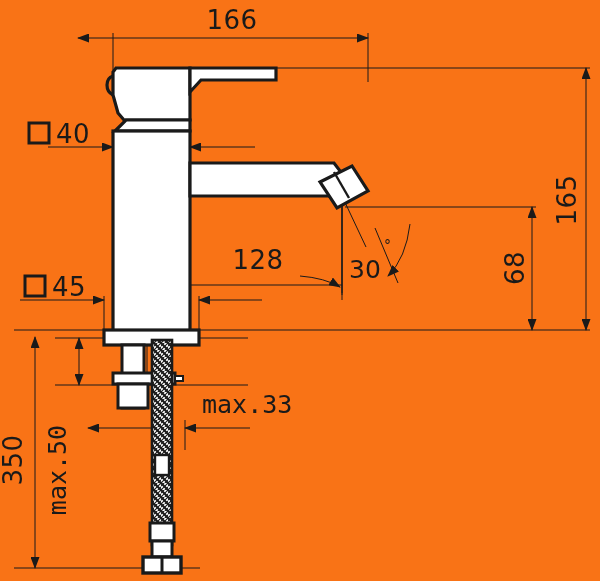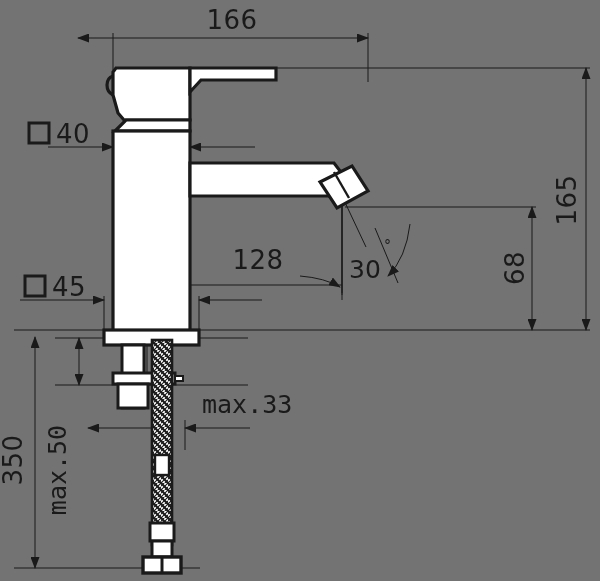--- a/index.html
+++ b/index.html
@@ -1,18 +1,18 @@
 <!DOCTYPE html>
 <html><head>
 <meta charset="utf-8">
 <style>
   html,body{margin:0;padding:0;background:#ffffff;}
   body{width:600px;height:581px;overflow:hidden;
        font-family:"DejaVu Sans",sans-serif;}
-  #stage{position:relative;width:600px;height:581px;background:#737373;}
+  #stage{position:relative;width:600px;height:581px;background:#f97316;}
   svg{display:block;position:absolute;top:0;left:0;}
   .dimtext{font-family:"DejaVu Sans",sans-serif;font-size:26px;fill:#1a1a1a;
            font-weight:400;letter-spacing:0.5px;}
   .monotext{font-family:"DejaVu Sans Mono",monospace;font-size:25px;fill:#1a1a1a;}
   .degtext{font-family:"DejaVu Sans",sans-serif;font-size:25px;fill:#1a1a1a;}
   .degsym{font-family:"DejaVu Sans",sans-serif;font-size:14px;fill:#1a1a1a;}
 </style>
 </head>
 <body>
 

